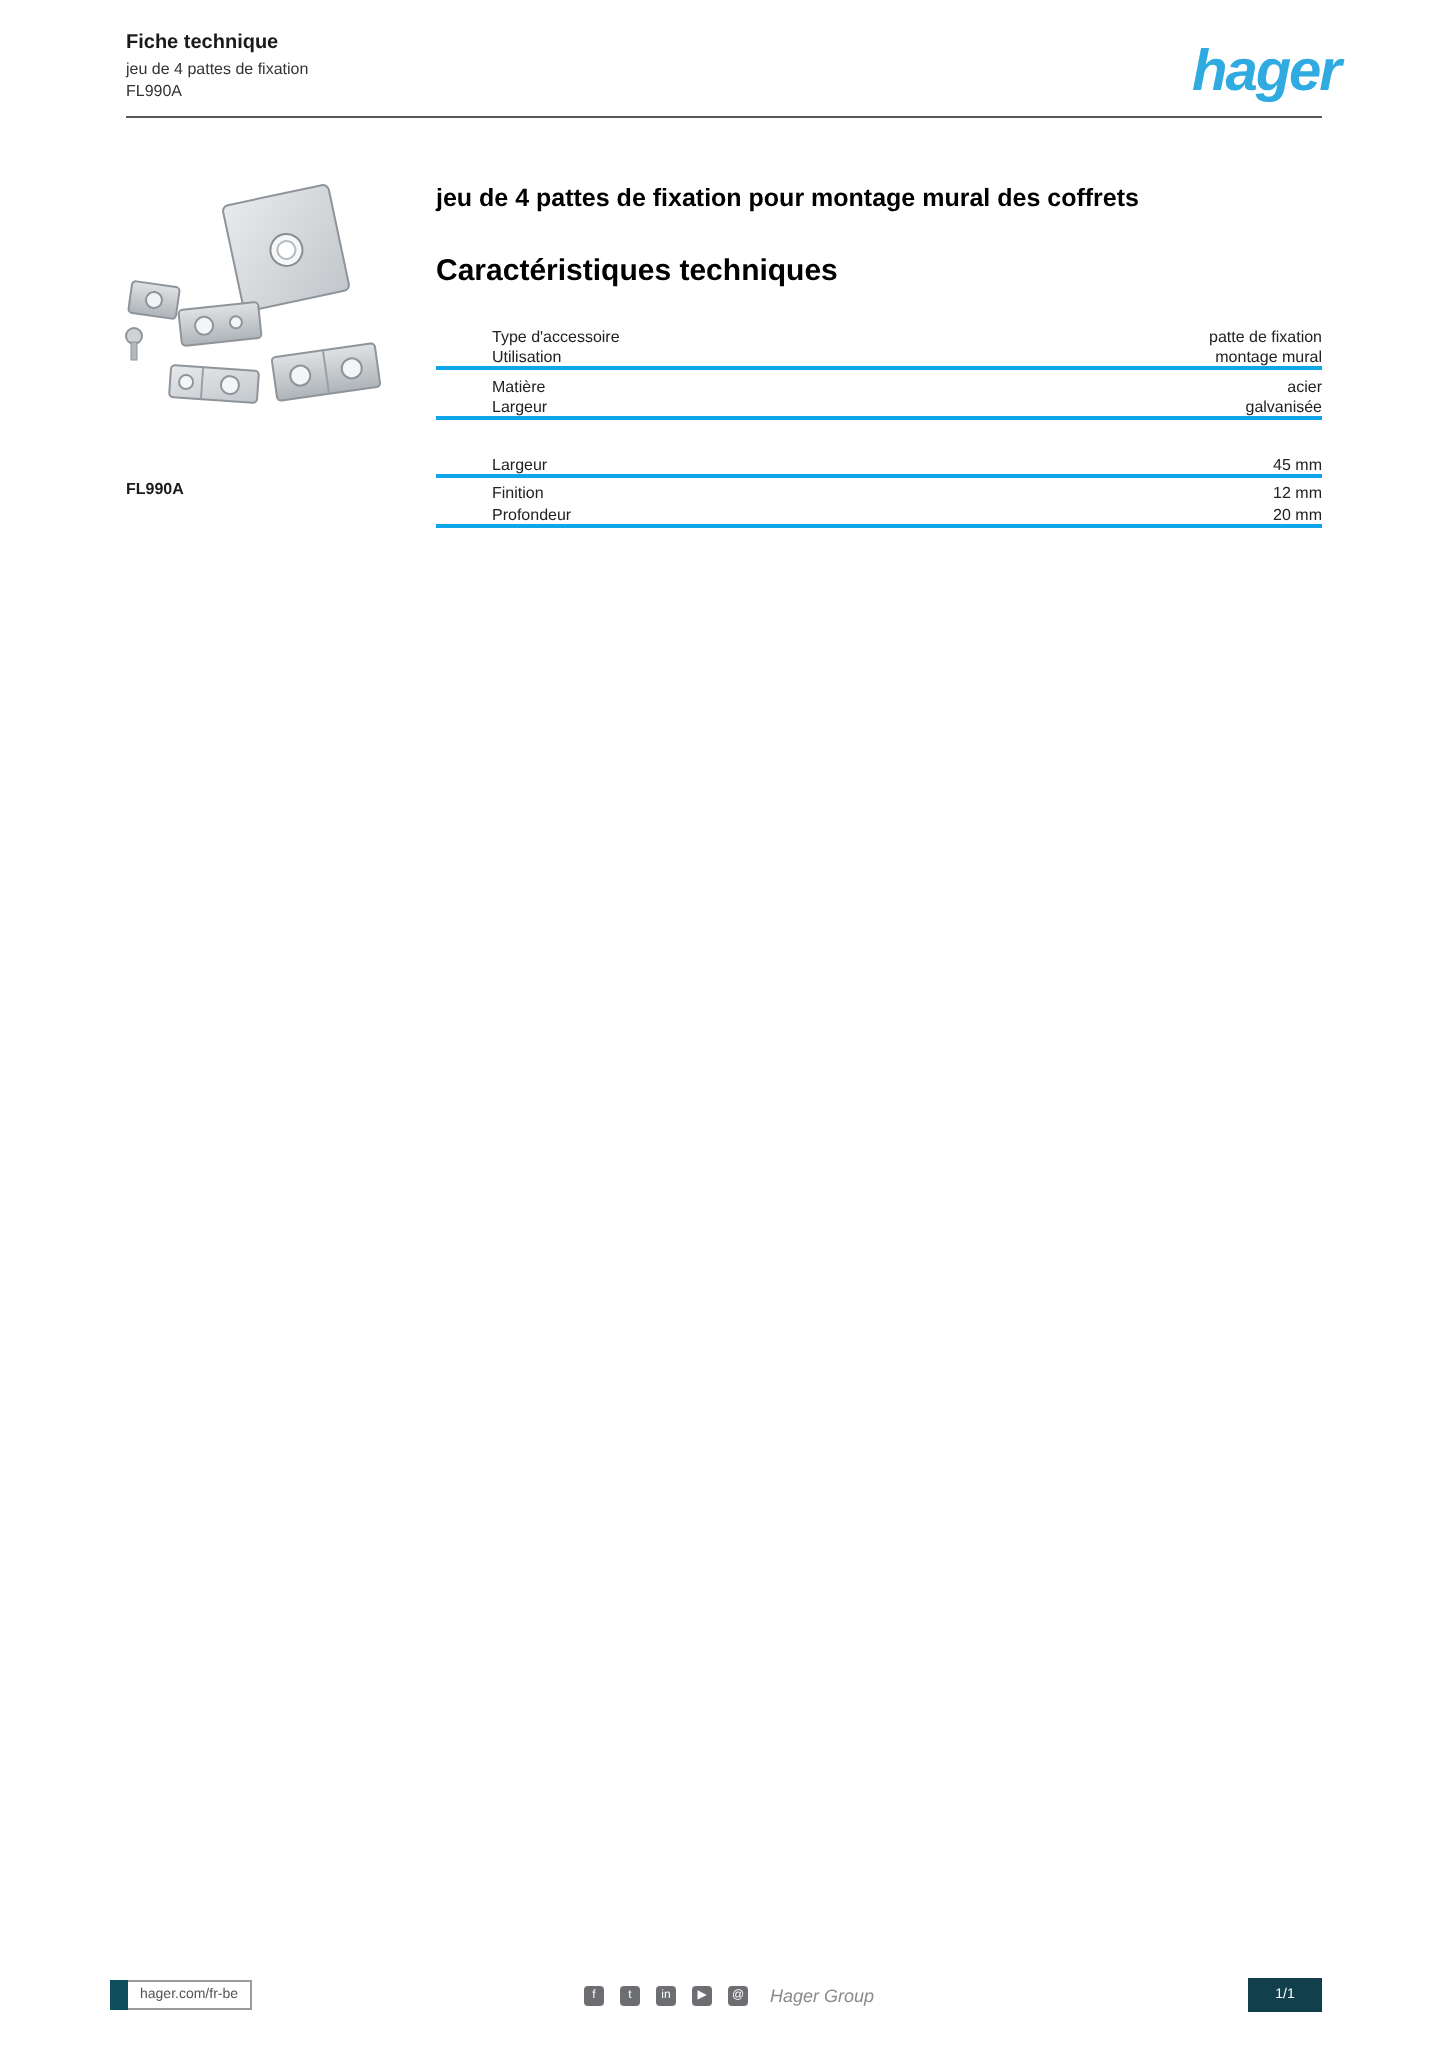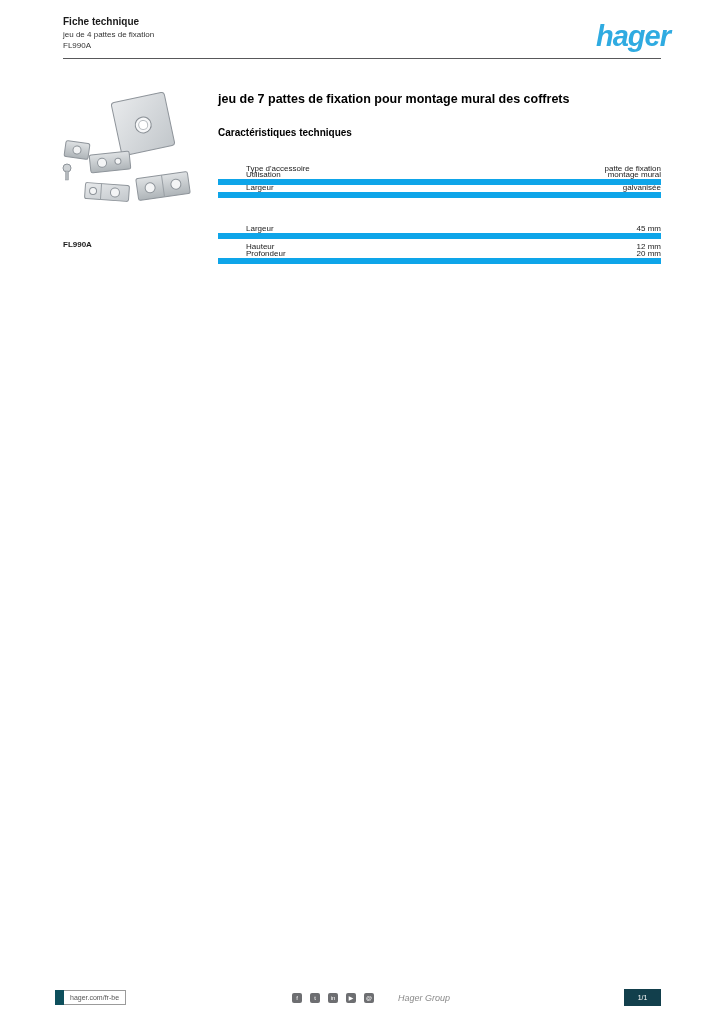--- a/index.html
+++ b/index.html
@@ -13,38 +13,38 @@
   .hl3{position:absolute;left:63px;top:41px;font-size:8px;color:#333;}
   .header-rule{position:absolute;left:63px;top:58px;width:598px;border-top:1px solid #58585a;}
   .logo{position:absolute;left:596px;top:20px;font-size:29px;font-weight:bold;font-style:italic;
         color:#2fabe1;letter-spacing:-1px;}
   
   .product-img{position:absolute;left:55px;top:92px;}
   .ref{position:absolute;left:63px;top:240px;font-size:8px;font-weight:bold;color:#1a1a1a;}
   
   .title{position:absolute;left:218px;top:92px;width:443px;font-size:12.5px;font-weight:bold;
          color:#000;line-height:15px;}
-  .subtitle{position:absolute;left:218px;top:127px;width:443px;font-size:10px;font-weight:bold;color:#000;}
+  .subtitle{position:absolute;left:218px;top:127px;width:443px;font-size:15px;font-weight:bold;color:#000;}
   .group{position:absolute;left:218px;width:443px;}
   .g1{top:160px;} .g2{top:226px;} .g3{top:278px;}
   .spec-row{display:flex;justify-content:space-between;align-items:flex-end;height:12.5px;
             font-size:8px;color:#222;box-sizing:border-box;}
-  .spec-row.rb{border-bottom:6px solid #0ea5e9;}
+  .spec-row.rb{border-bottom:2px solid #0ea5e9;}
   .spec-row .lab{white-space:nowrap;margin-left:28px;}
   .spec-row .val{white-space:nowrap;text-align:right;}
   .group-heading{font-size:8px;font-weight:bold;color:#1a1a1a;height:11px;}
   
   .footer-left{position:absolute;left:55px;top:990px;display:flex;height:15px;}
   .footer-left .sq{width:9px;background:#0d4f5c;}
   .footer-left .box{border:1px solid #9b9b9b;border-left:none;display:flex;align-items:center;
                     padding:0 6px;font-size:7px;color:#555;}
   .footer-center{position:absolute;left:292px;top:993px;display:flex;gap:8px;align-items:center;}
   .soc{width:10px;height:10px;background:#6d6e71;color:#fff;font-size:6px;line-height:10px;
        display:flex;align-items:center;justify-content:center;border-radius:2px;cursor:pointer;}
-  .signature{font-size:9px;font-style:italic;color:#8a8a8a;margin-left:16px;}
+  .signature{font-size:9px;font-style:italic;color:#8a8a8a;margin-left:3px;}
   .footer-page{position:absolute;left:624px;top:989px;width:37px;height:17px;background:#123f4c;
                color:#fff;font-size:7px;display:flex;align-items:center;justify-content:center;}
 </style>
 </head>
 <body>
 
 <div class="page">
 
   <div class="hl1">Fiche technique</div>
   <div class="hl2">jeu de 4 pattes de fixation</div>
@@ -91,45 +91,49 @@
       <g transform="translate(108,94) rotate(-8)">
         <rect x="-26" y="-11" width="52" height="22" rx="2" fill="url(#steel2)" stroke="#8e949a"></rect>
         <line x1="0" y1="-11" x2="0" y2="11" stroke="#9aa0a5"></line>
         <circle cx="-13" cy="0" r="5" fill="#f4f5f6" stroke="#8e949a"></circle>
         <circle cx="13" cy="0" r="5" fill="#f4f5f6" stroke="#8e949a"></circle>
       </g>
     </svg>
   </div>
   <div class="ref">FL990A</div>
 
-  <div class="title">jeu de 7 pattes de fixation pour montage mural des coffrets</div>
+  <div class="title">jeu de 4 pattes de fixation pour montage mural des coffrets</div>
   <div class="subtitle">Caractéristiques techniques</div>
 
   <div class="group g1">
     <div class="spec-row">
       <span class="lab">Type d'accessoire</span>
       <span class="val">patte de fixation</span>
     </div>
     <div class="spec-row rb">
       <span class="lab">Utilisation</span>
       <span class="val">montage mural</span>
+    </div>
+    <div class="spec-row">
+      <span class="lab">Matière</span>
+      <span class="val">acier</span>
     </div>
     <div class="spec-row rb">
       <span class="lab">Largeur</span>
       <span class="val">galvanisée</span>
     </div>
   </div>
 
   <div class="group g2">
     <div class="spec-row rb">
       <span class="lab">Largeur</span>
       <span class="val">45 mm</span>
     </div>
     <div class="spec-row">
-      <span class="lab">Hauteur</span>
+      <span class="lab">Finition</span>
       <span class="val">12 mm</span>
     </div>
     <div class="spec-row rb">
       <span class="lab">Profondeur</span>
       <span class="val">20 mm</span>
     </div>
   </div>
 
 
   <div class="footer-left">

